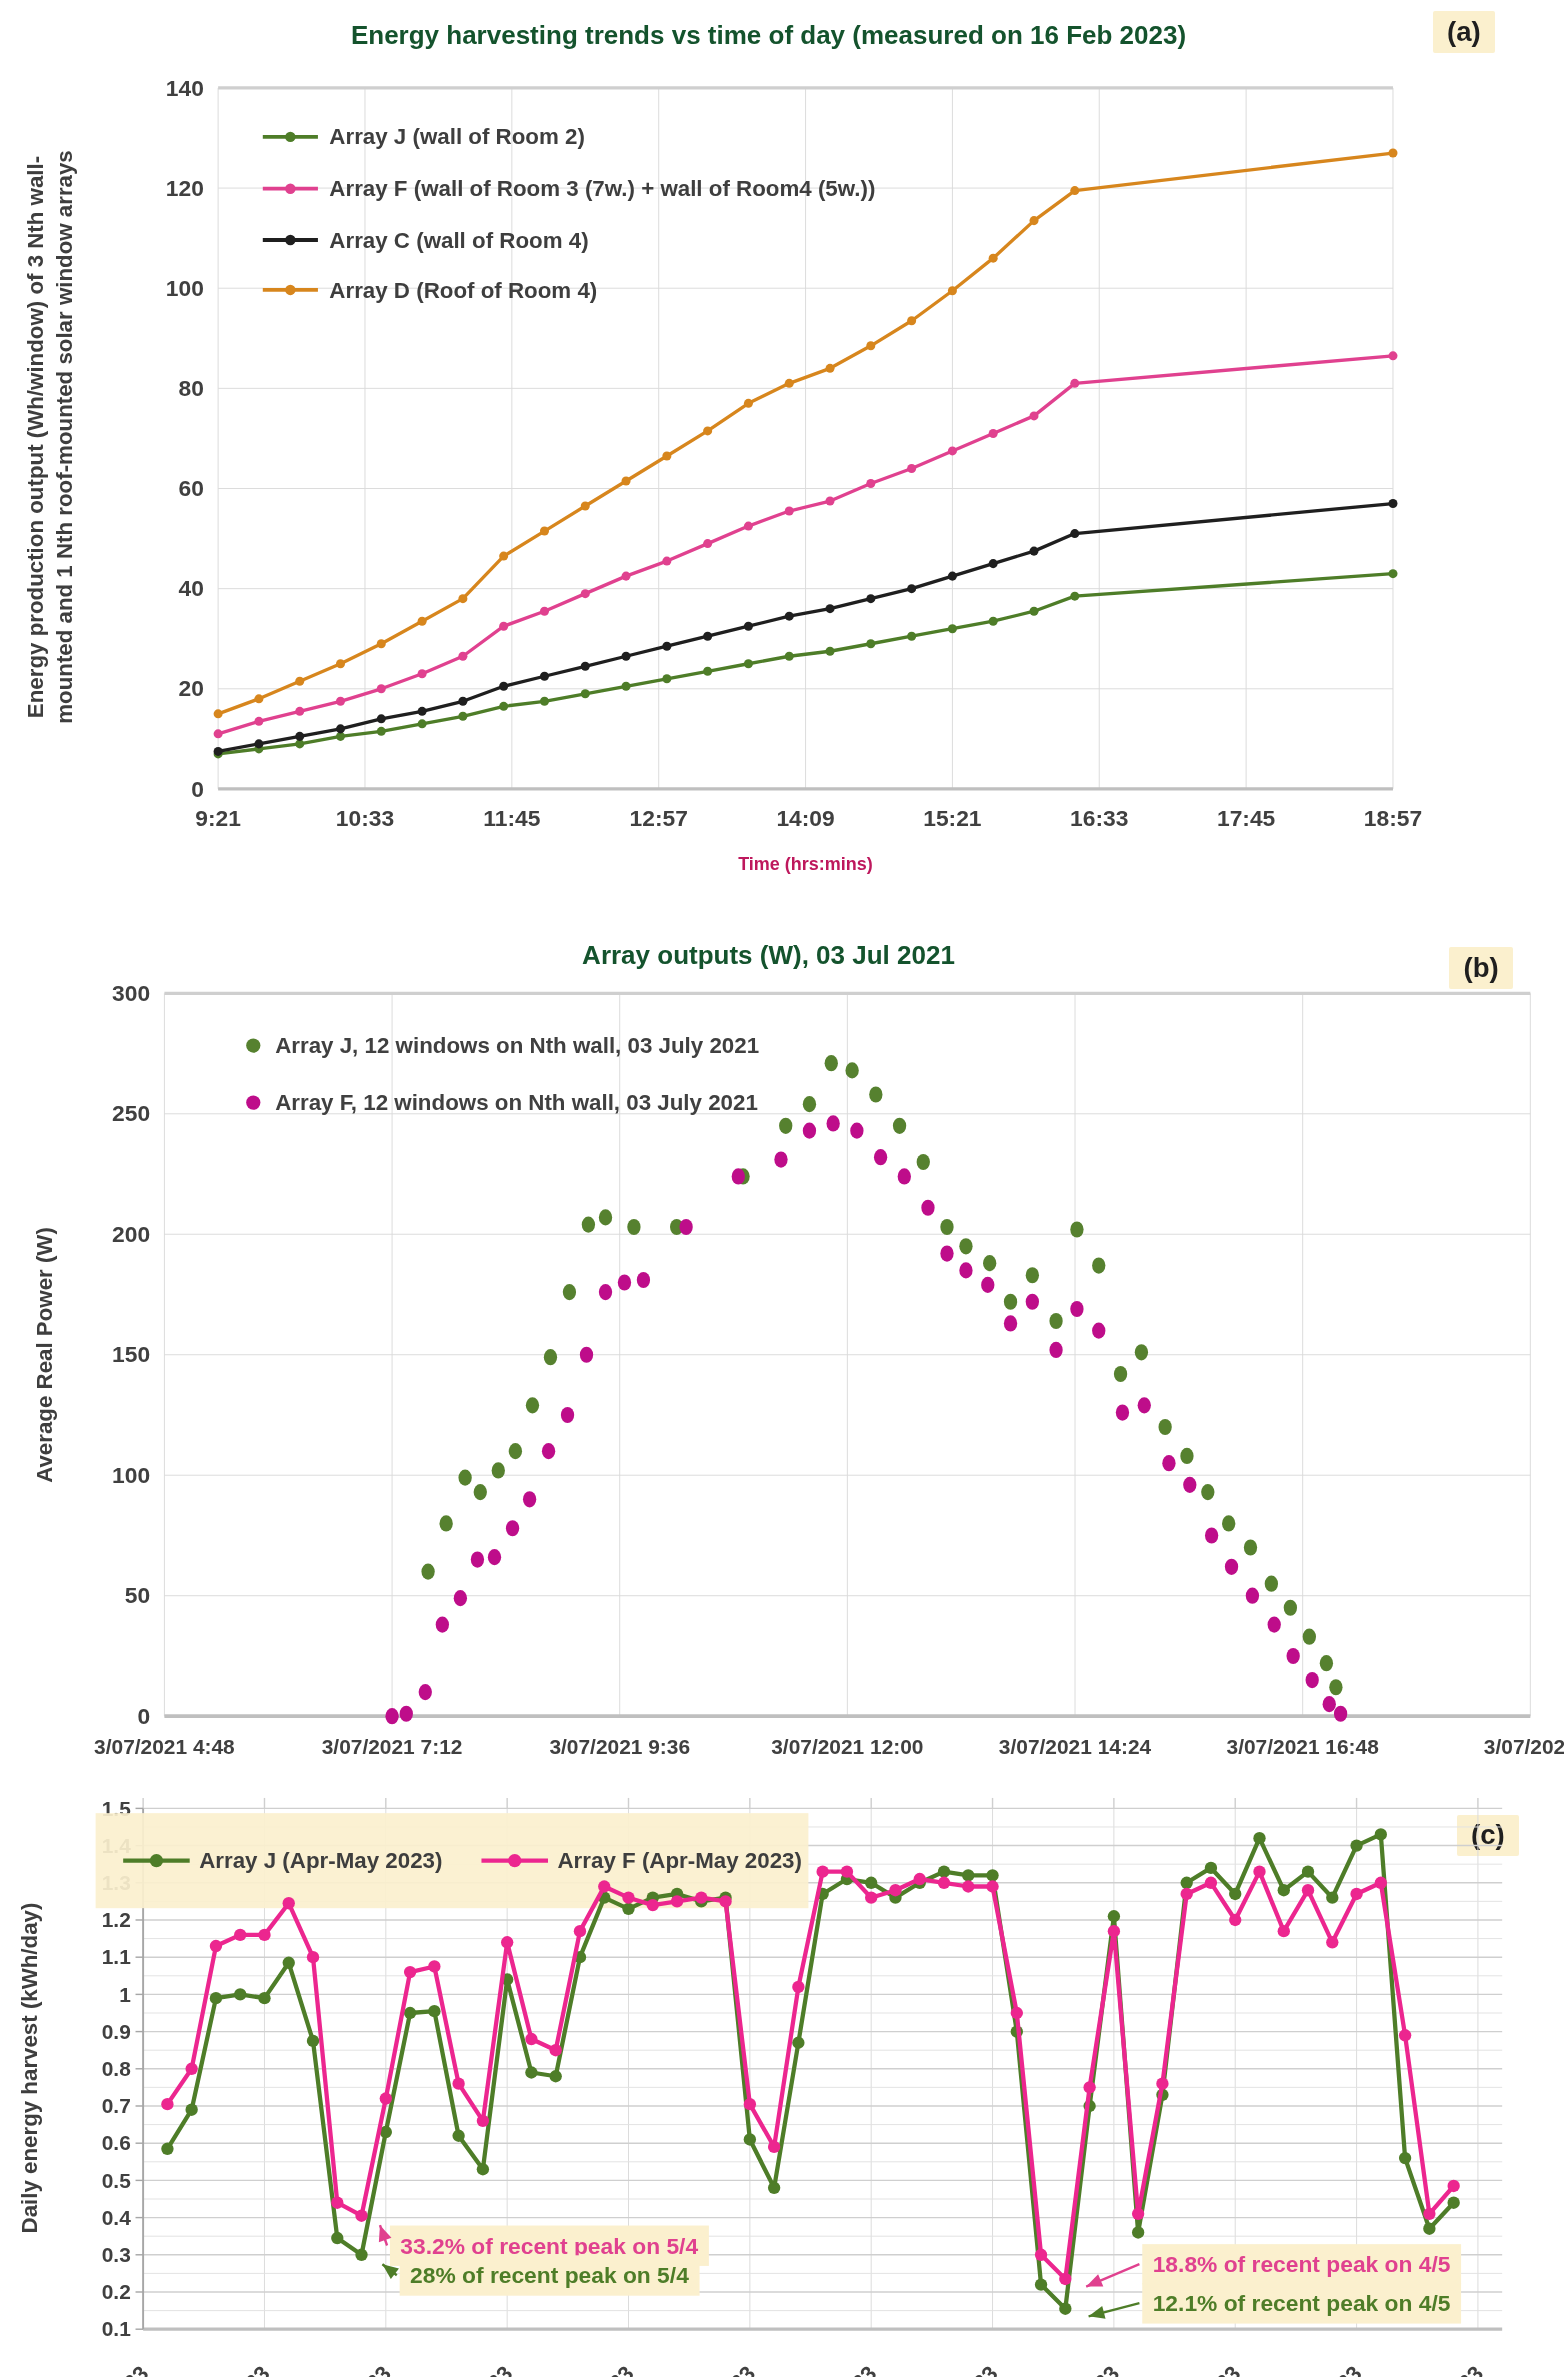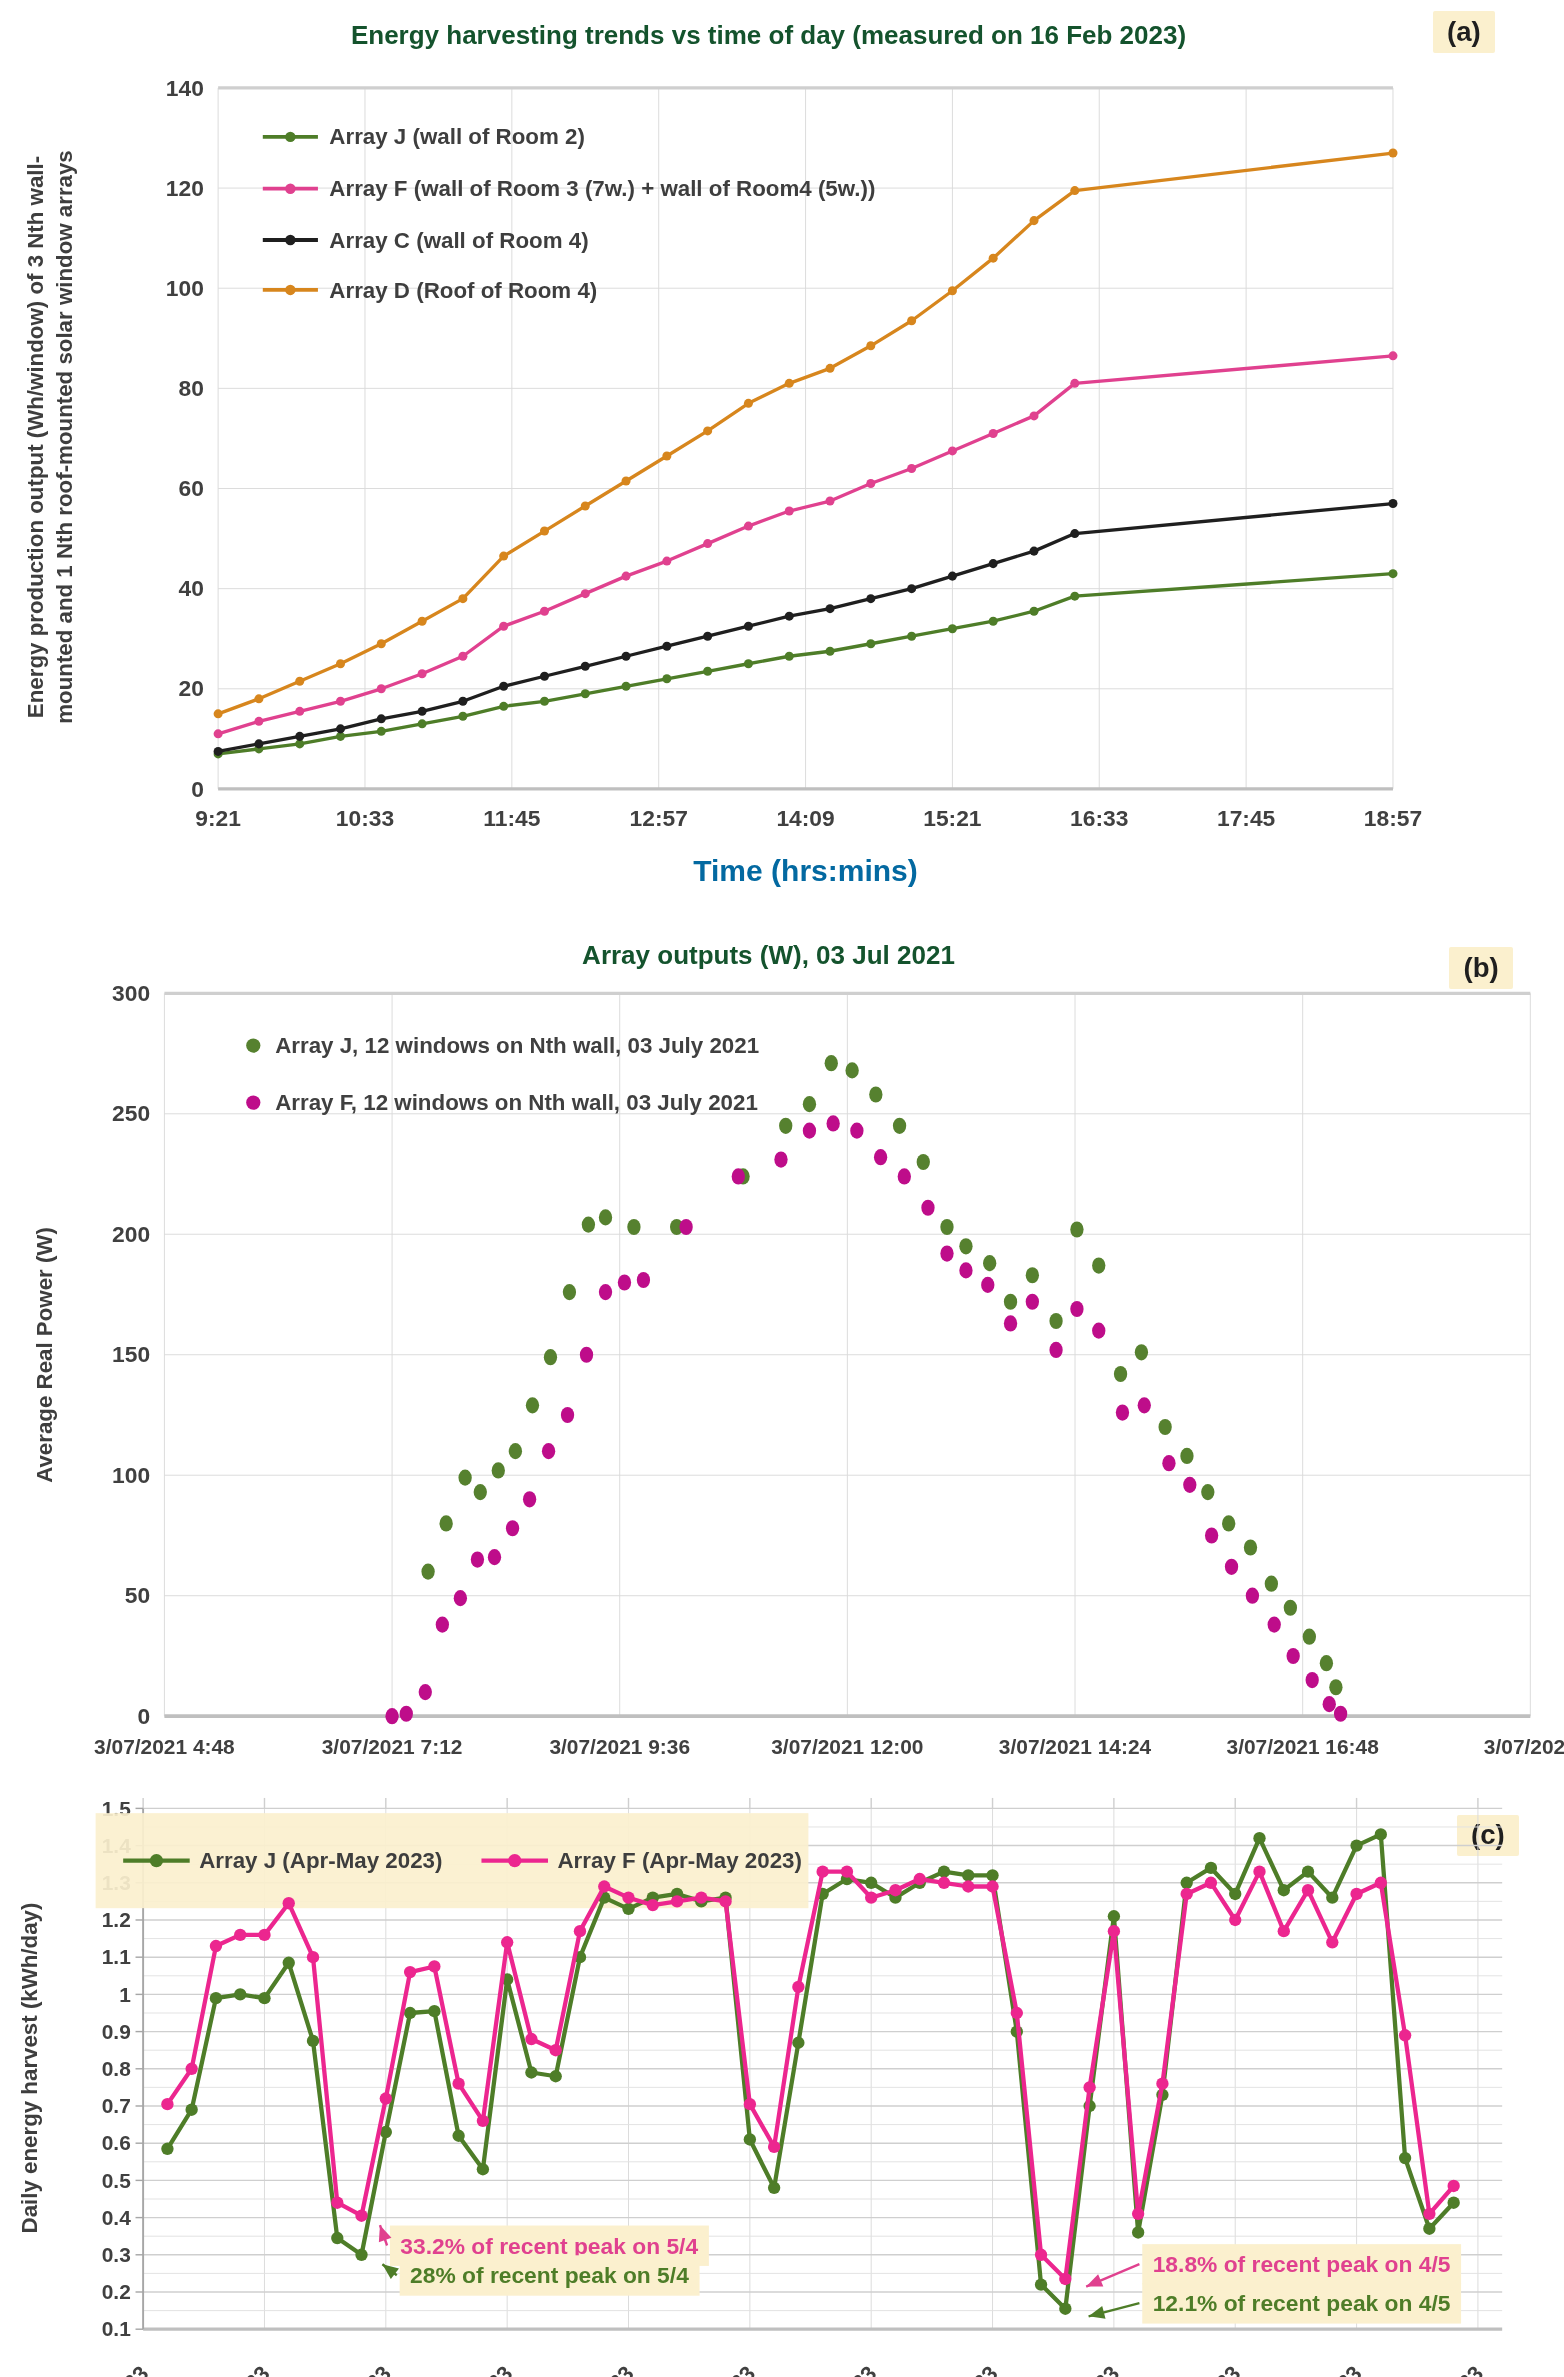--- a/index.html
+++ b/index.html
@@ -13,21 +13,21 @@
   .title-a{top:20px;}
   .title-b{top:37px;}
   .corner-label{position:absolute;background:#FBF0CE;color:#1f1f1f;font-size:27.6px;font-weight:700;padding:4.8px 14.3px;border-radius:1.9px;}
   .label-a{right:70px;top:11.4px;}
   .label-b{right:52px;top:44px;}
   .label-c{right:46px;top:27.6px;}
   .ylabel{position:absolute;text-align:center;font-weight:700;color:#3e3e3e;font-size:22.3px;transform:translate(-50%,-50%) rotate(-90deg);line-height:1.3;}
   .ylabel-a{left:51px;top:437px;width:742px;}
   .ylabel-b{left:45px;top:452px;width:713px;}
   .ylabel-c{left:29.5px;top:281px;width:542px;}
-  .xlabel{position:absolute;text-align:center;font-weight:700;color:#0369a1;font-size:30px;}
+  .xlabel{position:absolute;text-align:center;font-weight:700;color:#be185d;font-size:18px;}
   .xlabel-a{left:218px;width:1175px;top:854px;}
 </style>
 </head>
 <body>
 
 <div class="page">
 
   <section class="panel panel-a">
     <div class="chart-title title-a">Energy harvesting trends vs time of day (measured on 16 Feb 2023)</div>
     <div class="corner-label label-a">(a)</div>

